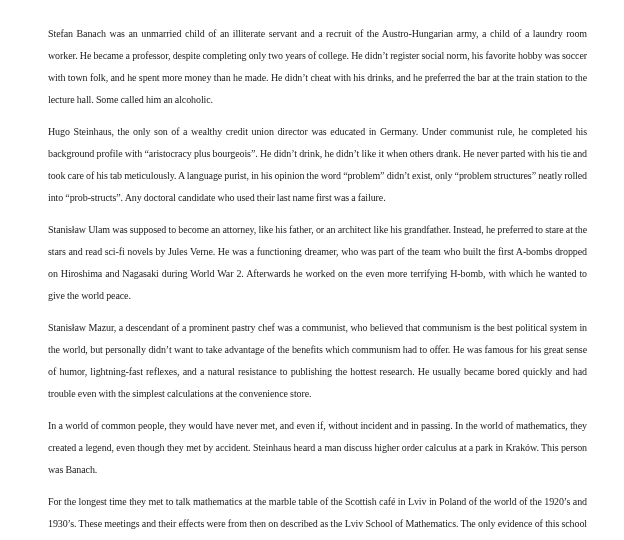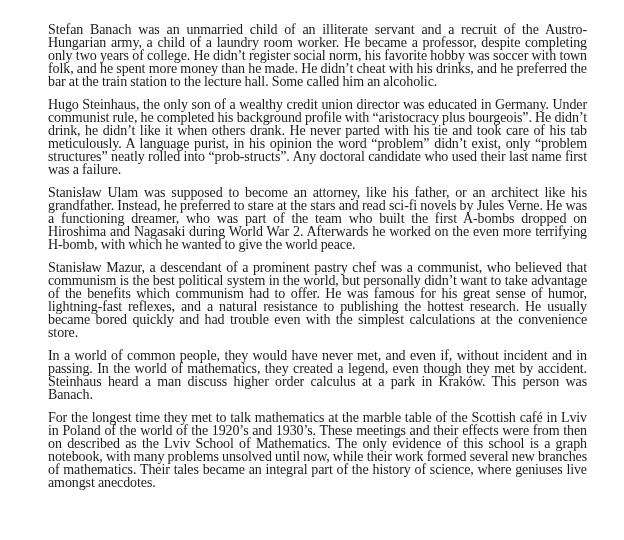--- a/index.html
+++ b/index.html
@@ -9,22 +9,22 @@
   }
   .page {
     position: relative;
     box-sizing: border-box;
     width: 624px;
     height: 540px;
     padding: 23px 37px 0 48px;
     background: #ffffff;
     color: #1a1a1a;
     font-family: "Liberation Serif", "DejaVu Serif", serif;
-    font-size: 14px;
-    line-height: 13px;
+    font-size: 10px;
+    line-height: 22px;
     text-align: justify;
     letter-spacing: -0.1px;
     word-spacing: -0.2px;
     overflow: hidden;
   }
   .page p {
     margin: 0 0 10px 0;
   }
 </style>
 </head>

